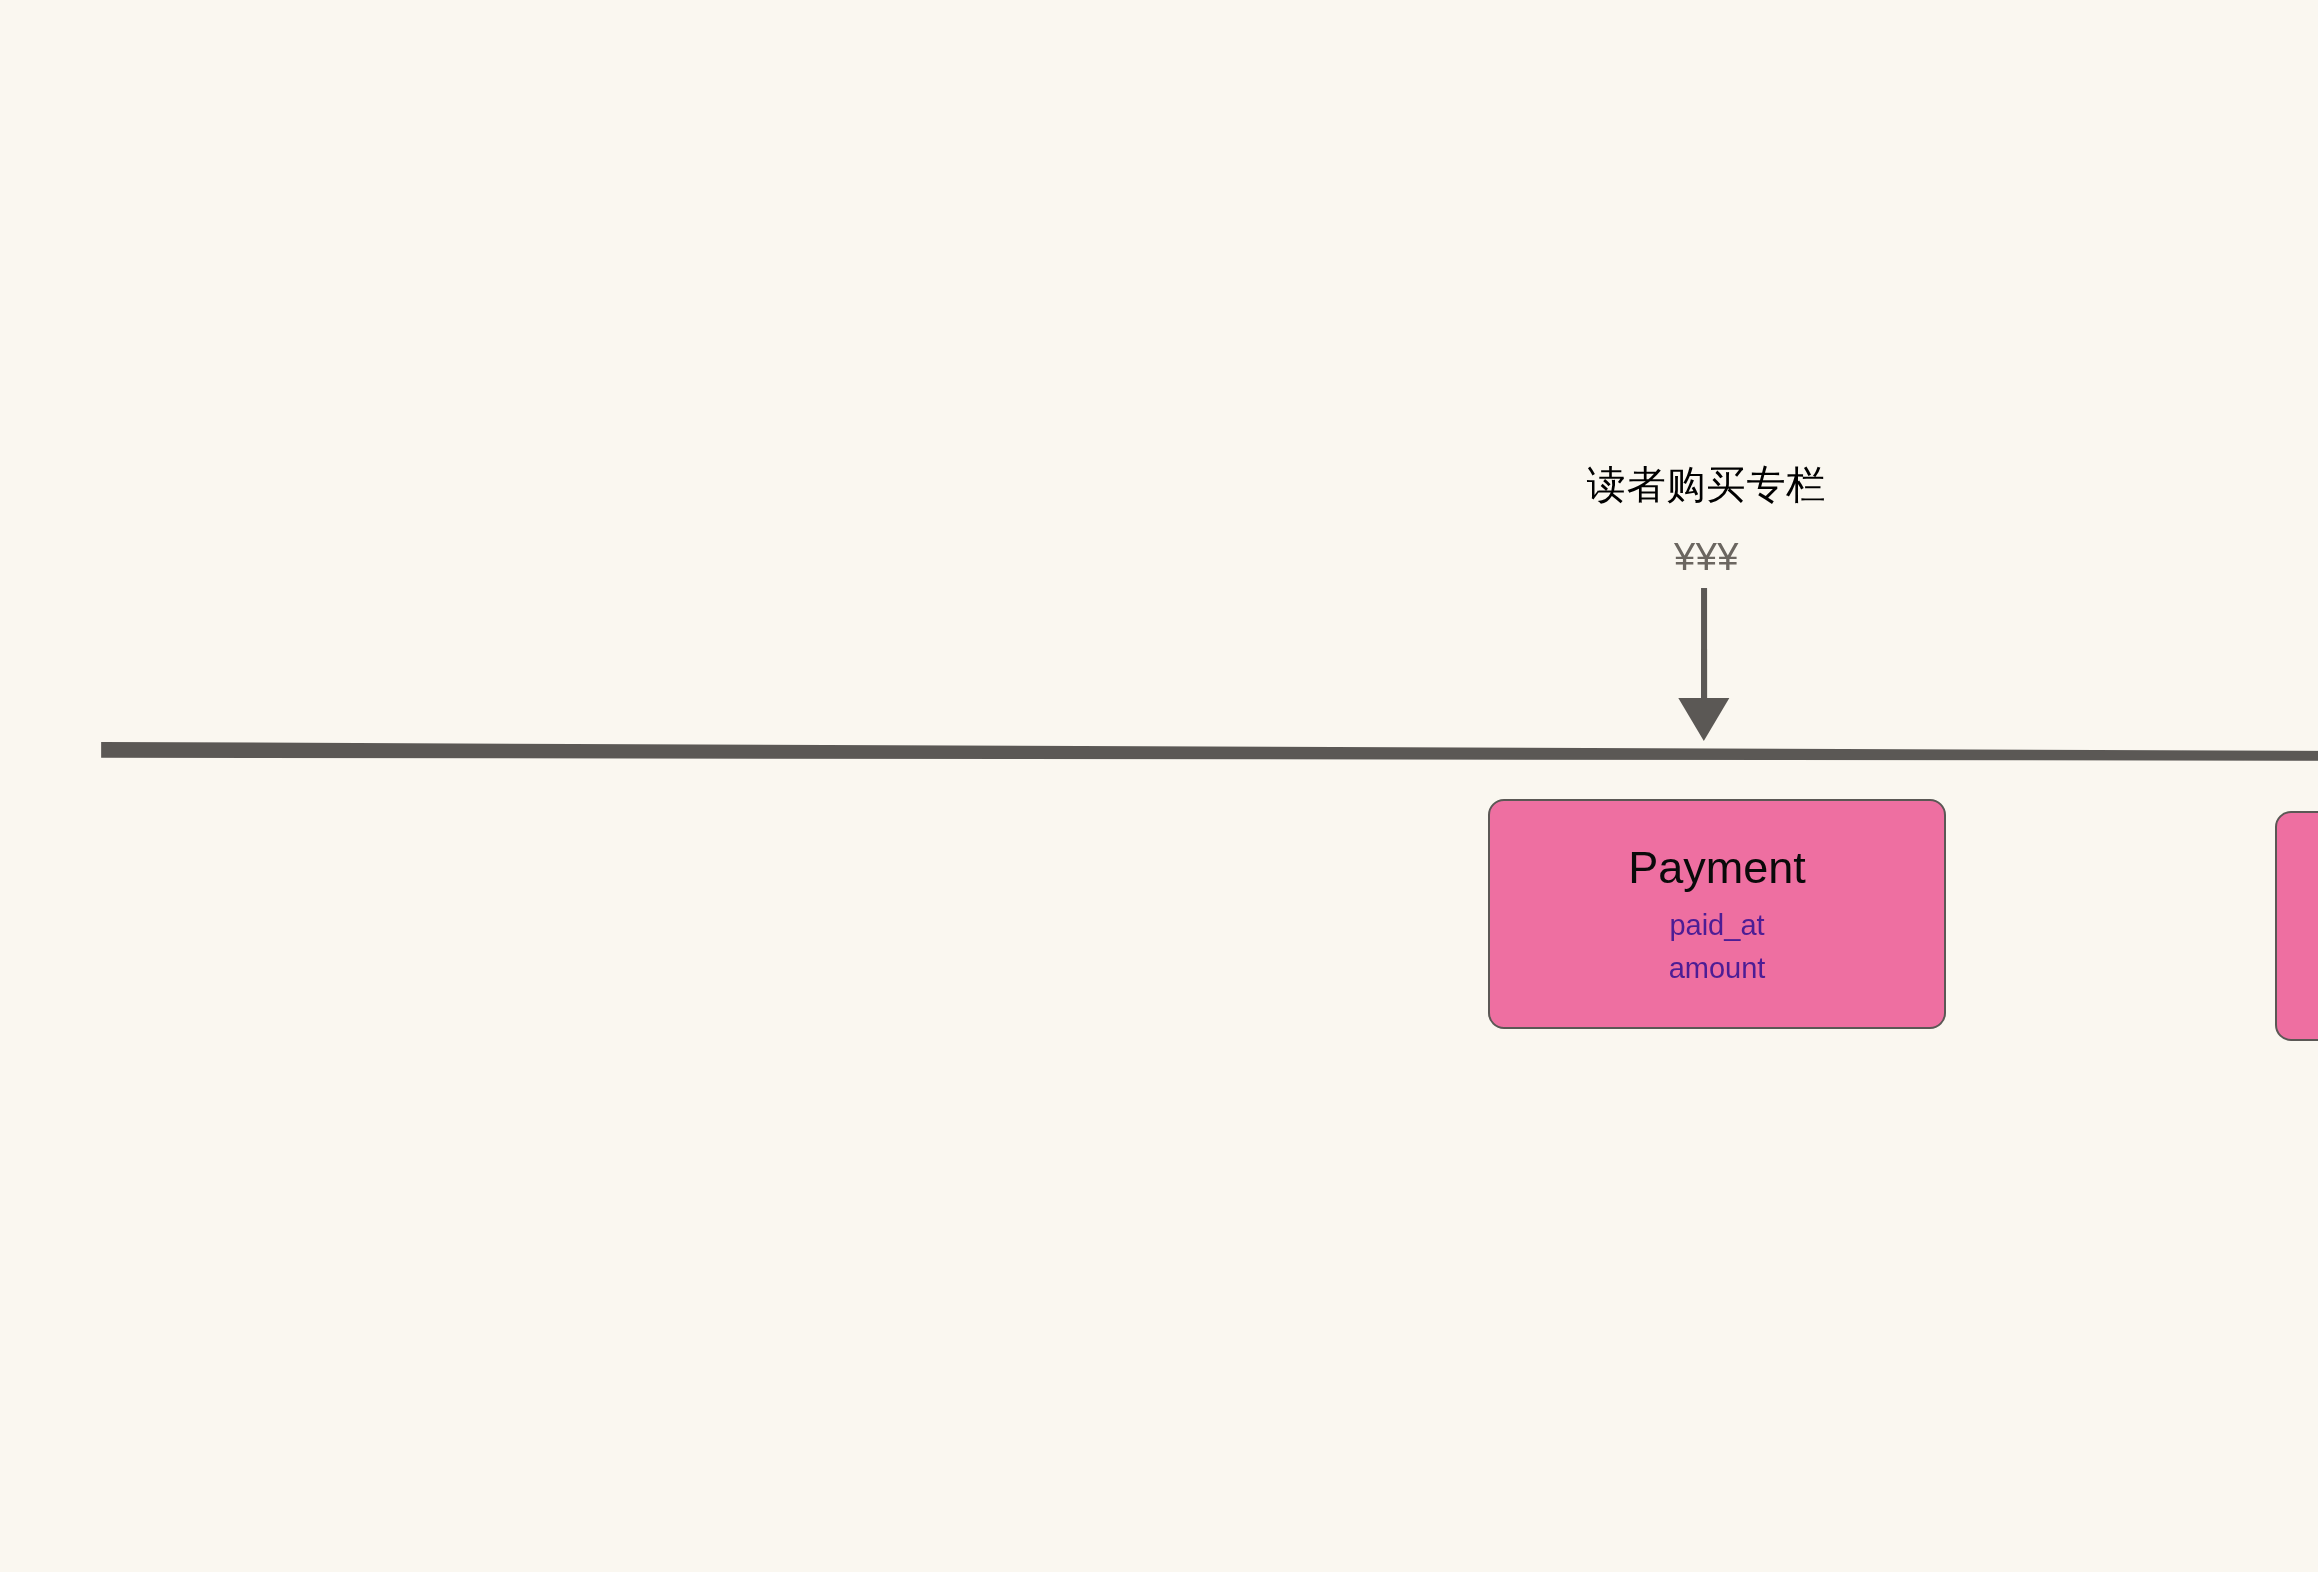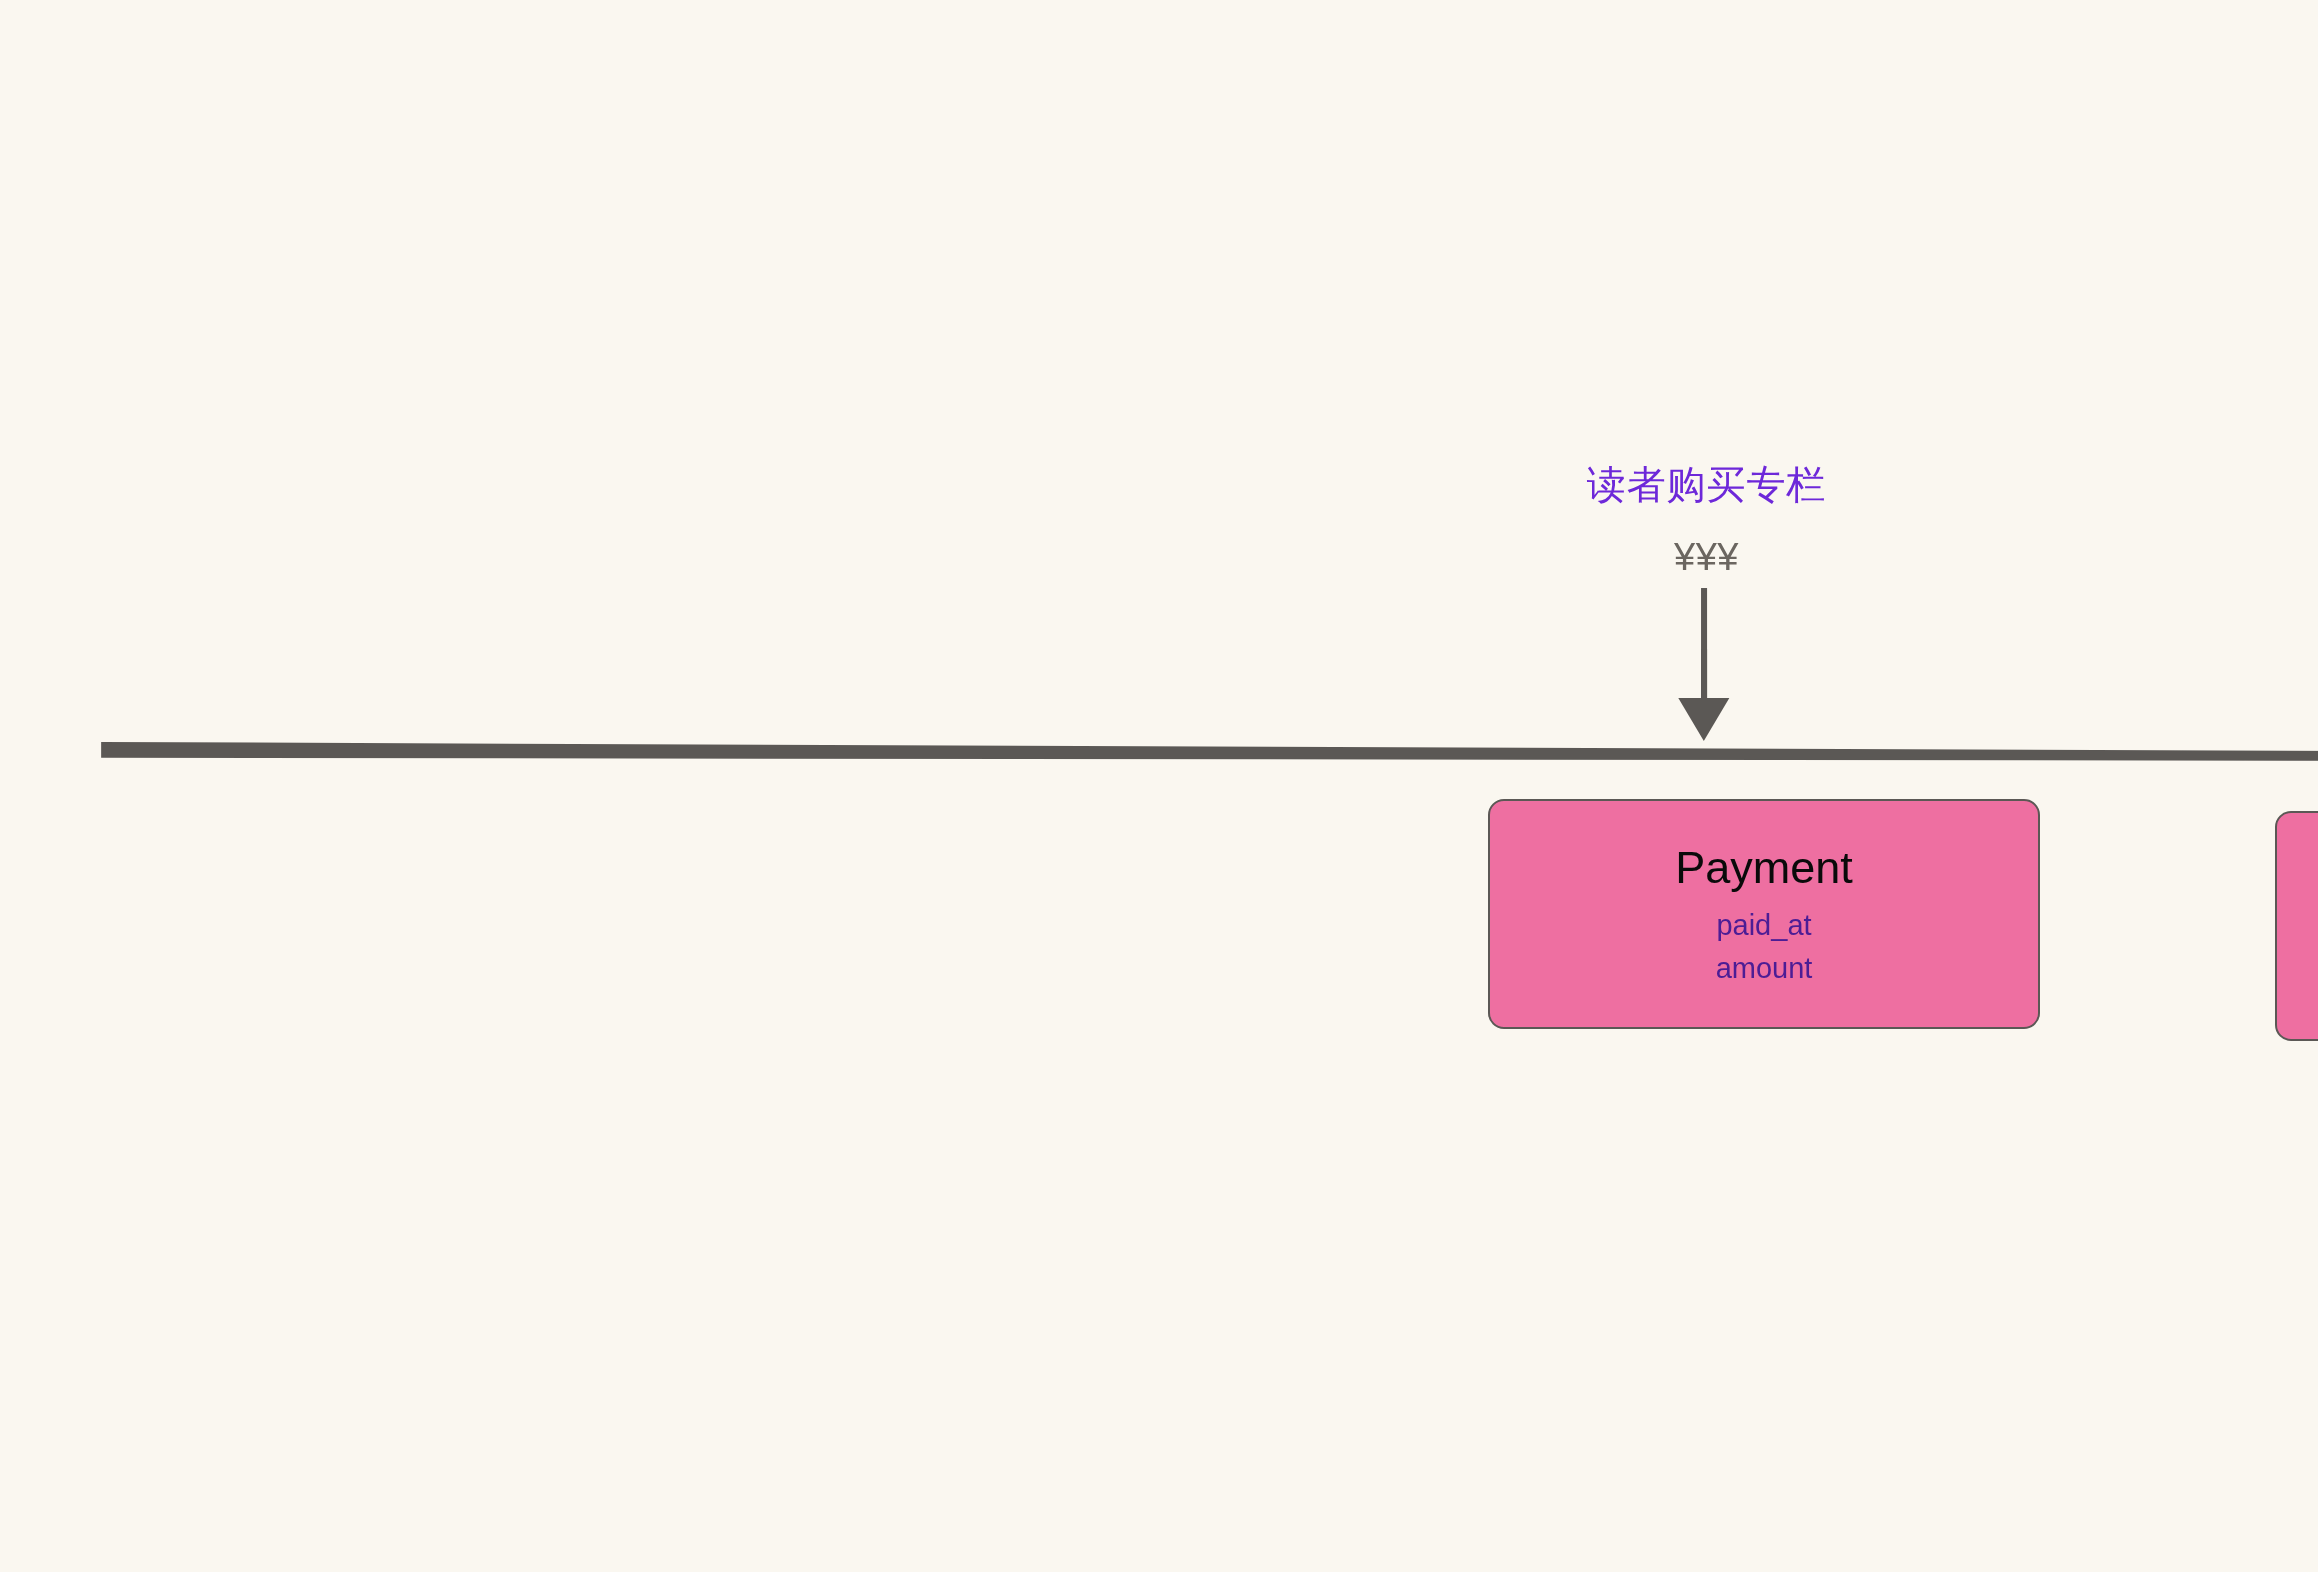--- a/index.html
+++ b/index.html
@@ -36,21 +36,21 @@
   .event-annotation {
     position: absolute;
     display: flex;
     flex-direction: column;
     align-items: center;
     width: 417px;
     text-align: center;
   }
   .event-title {
     font-size: 39px;
-    color: #6d28d9;
+    color: #000000;
     line-height: 1.25;
     letter-spacing: 0.9px;
     white-space: nowrap;
   }
   .event-amount {
     font-size: 38px;
     color: #6b6660;
     line-height: 1.2;
     margin-top: 25px;
     letter-spacing: 0.5px;
@@ -81,21 +81,21 @@
   .entity-field {
     font-size: 29px;
     color: #4c1d95;
     line-height: 1.05;
     white-space: nowrap;
   }
 
   #card-payment {
     left: 1488px;
     top: 799px;
-    width: 552px;
+    width: 458px;
     height: 230px;
     text-align: right;
   }
   #card-payment .entity-name { margin-bottom: 18.5px; }
   #card-payment .entity-field + .entity-field { margin-top: 13px; }
 
   #card-commission {
     left: 2275px;
     top: 811px;
     width: 458px;

